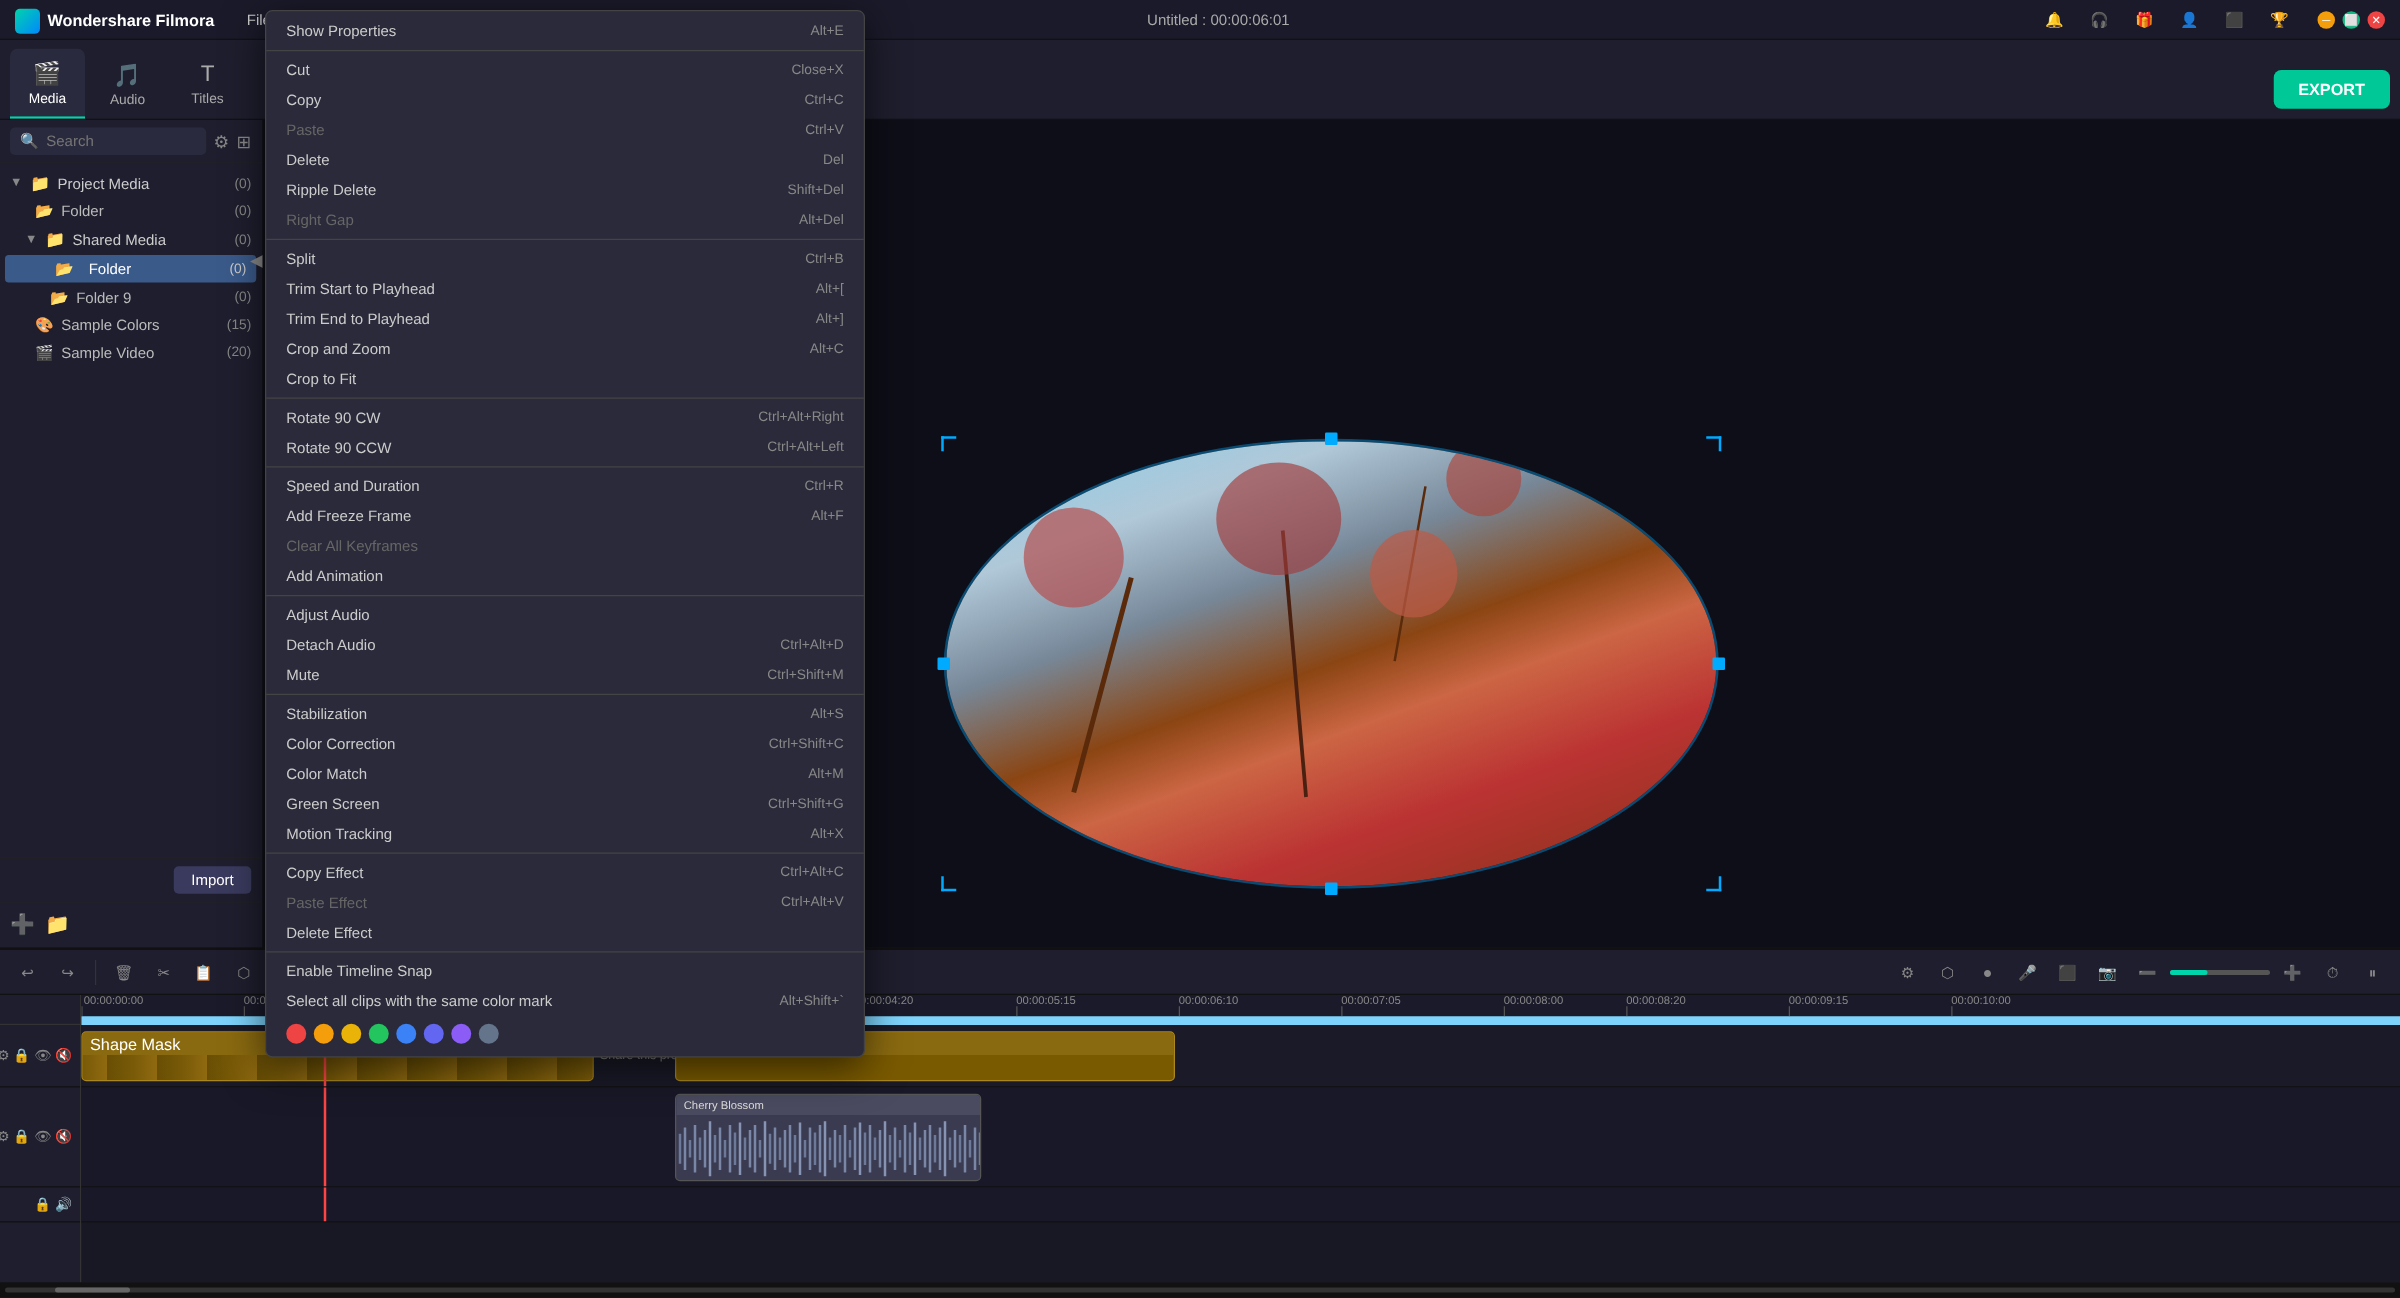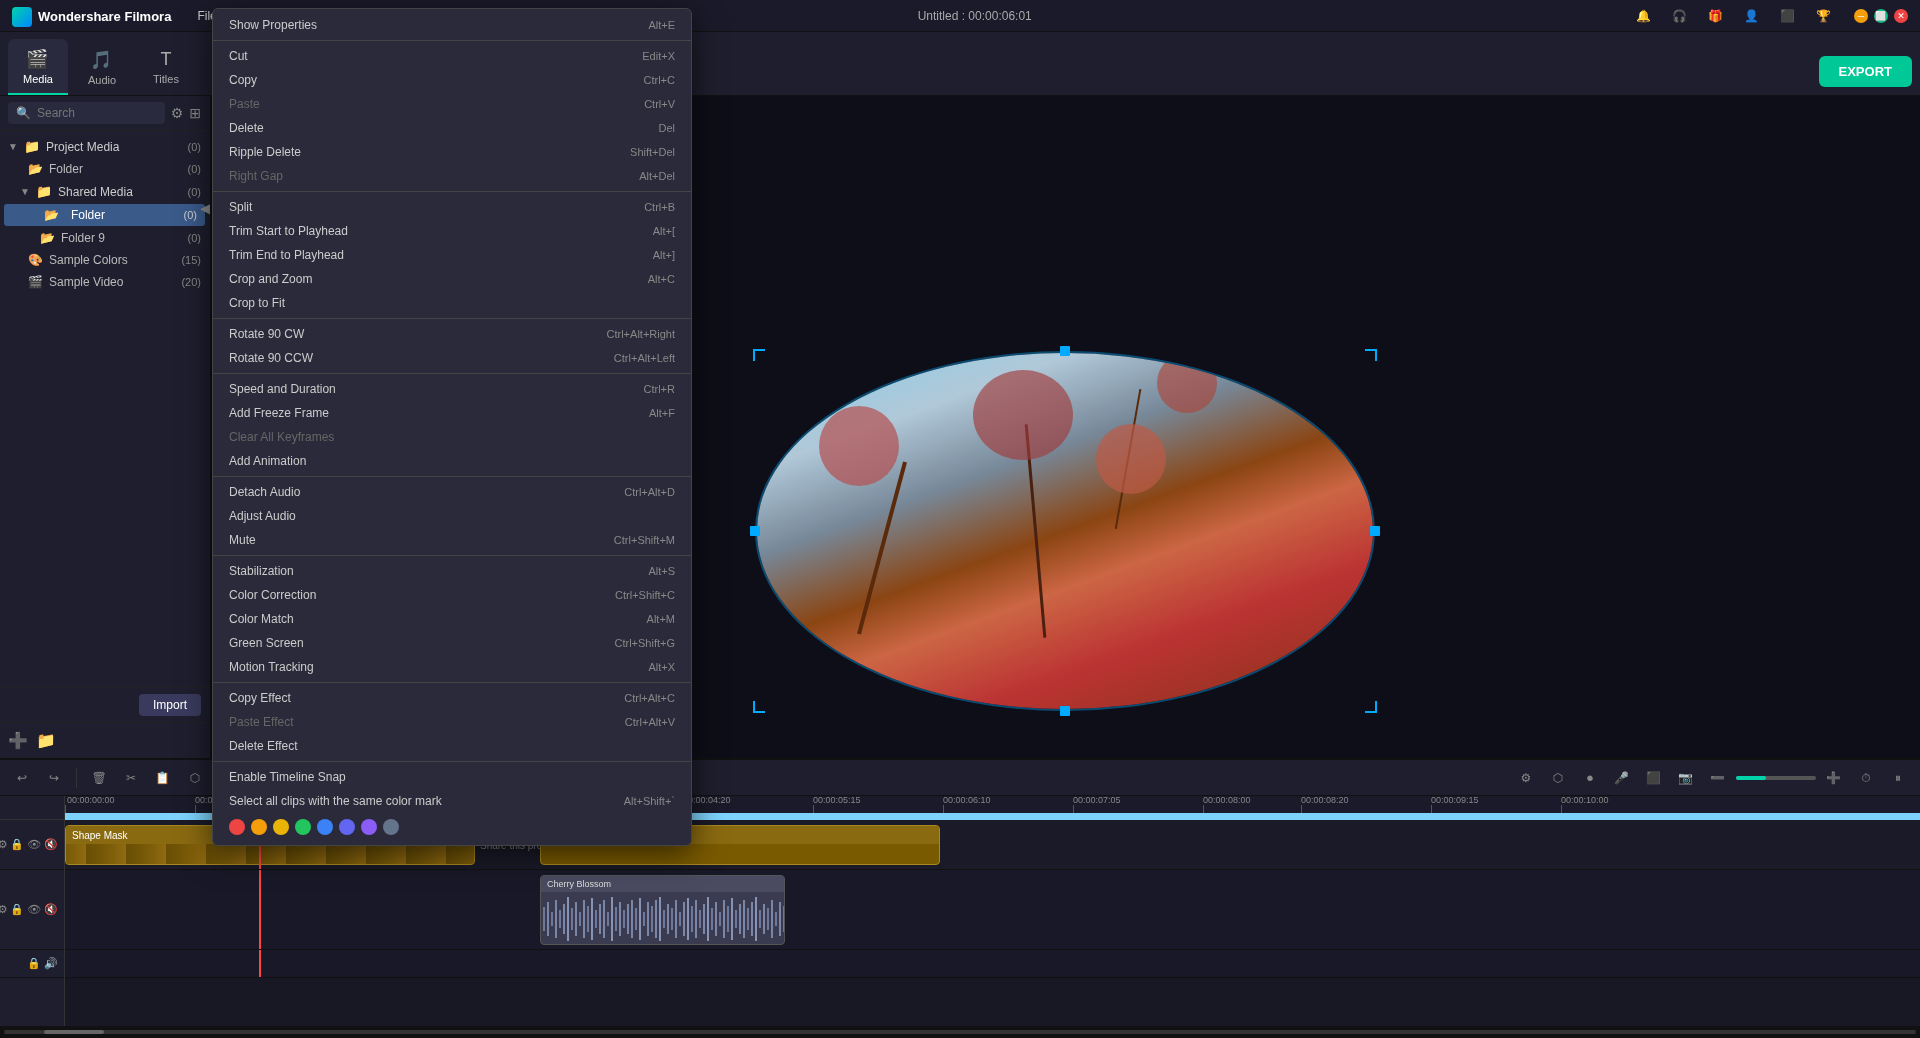--- a/index.html
+++ b/index.html
@@ -513,21 +513,21 @@
 
     <div id="context-menu">
 
       <div class="ctx-item">
         <span>Show Properties</span>
         <span class="ctx-shortcut">Alt+E</span>
       </div>
       <div class="ctx-separator"></div>
       <div class="ctx-item">
         <span>Cut</span>
-        <span class="ctx-shortcut">Edit+X</span>
+        <span class="ctx-shortcut">Close+X</span>
       </div>
       <div class="ctx-item">
         <span>Copy</span>
         <span class="ctx-shortcut">Ctrl+C</span>
       </div>
       <div class="ctx-item disabled">
         <span>Paste</span>
         <span class="ctx-shortcut">Ctrl+V</span>
       </div>
       <div class="ctx-item">
@@ -584,26 +584,26 @@
       <div class="ctx-item disabled">
         <span>Clear All Keyframes</span>
         <span class="ctx-shortcut"></span>
       </div>
       <div class="ctx-item">
         <span>Add Animation</span>
         <span class="ctx-shortcut"></span>
       </div>
       <div class="ctx-separator"></div>
       <div class="ctx-item">
+        <span>Adjust Audio</span>
+        <span class="ctx-shortcut"></span>
+      </div>
+      <div class="ctx-item">
         <span>Detach Audio</span>
         <span class="ctx-shortcut">Ctrl+Alt+D</span>
-      </div>
-      <div class="ctx-item">
-        <span>Adjust Audio</span>
-        <span class="ctx-shortcut"></span>
       </div>
       <div class="ctx-item">
         <span>Mute</span>
         <span class="ctx-shortcut">Ctrl+Shift+M</span>
       </div>
       <div class="ctx-separator"></div>
       <div class="ctx-item">
         <span>Stabilization</span>
         <span class="ctx-shortcut">Alt+S</span>
       </div>
@@ -844,21 +844,21 @@
                 <div style="width:1px;height:8px;background:#555;"></div>
               </div>
 
               <div style="position:absolute;left:194px;top:0;bottom:0;width:2px;background:#ff4444;"></div>
             </div>
 
             <div style="height:50px;position:relative;border-bottom:1px solid #111;background:#1a1a28;">
 
               <div style="position:absolute;left:0;top:5px;height:40px;width:410px;background:#7a5a00;border-radius:4px;display:flex;flex-direction:column;overflow:hidden;border:1px solid #aa8820;cursor:pointer;">
                 <div style="height:18px;background:#8a6a10;display:flex;align-items:center;padding:0 6px;">
-                  <span style="font-size:10px;color:#fff;">Shape Mask</span>
+                  <span style="font-size:13px;color:#fff;">Shape Mask</span>
                 </div>
                 <div style="flex:1;background:repeating-linear-gradient(90deg,rgba(120,90,10,0.8) 0px,rgba(150,110,20,0.8) 20px,rgba(100,75,5,0.8) 20px,rgba(120,90,10,0.8) 40px);"></div>
               </div>
 
               <div style="position:absolute;left:415px;top:50%;transform:translateY(-50%);font-size:10px;color:#888;">Share this project with multiple projects.</div>
 
               <div style="position:absolute;left:475px;top:5px;height:40px;width:400px;background:#7a5a00;border-radius:4px;overflow:hidden;border:1px solid #aa8820;cursor:pointer;">
                 <div style="height:18px;background:#8a6a10;display:flex;align-items:center;padding:0 6px;">
                   <span style="font-size:9px;color:#fff;">Cherry Blossom</span>
                 </div>

